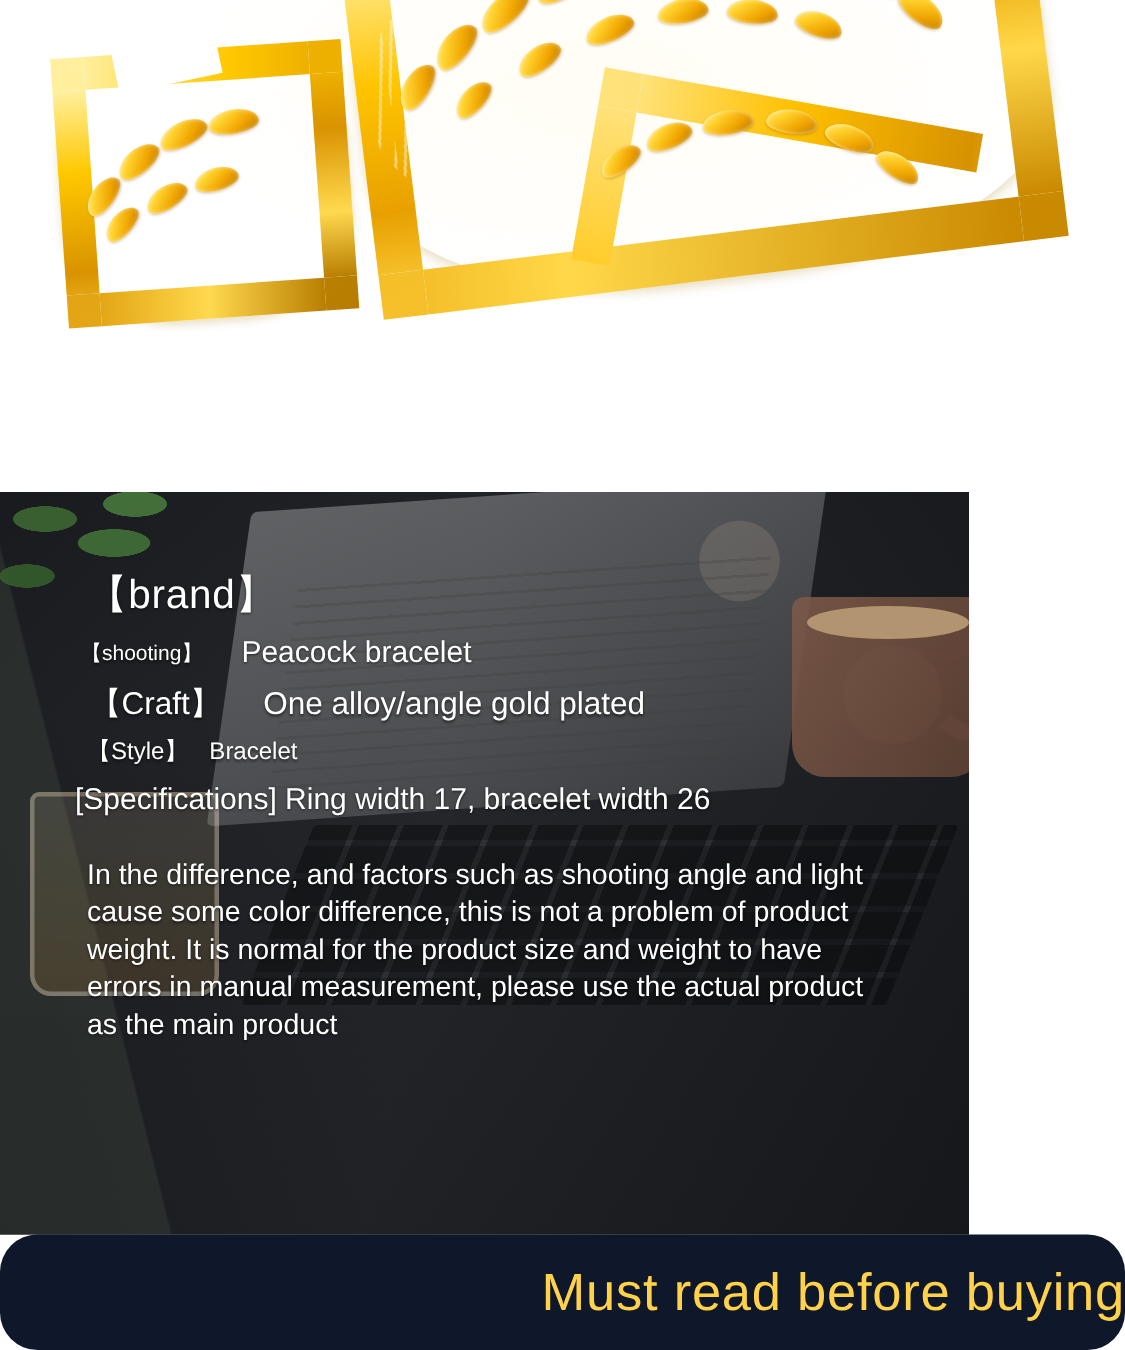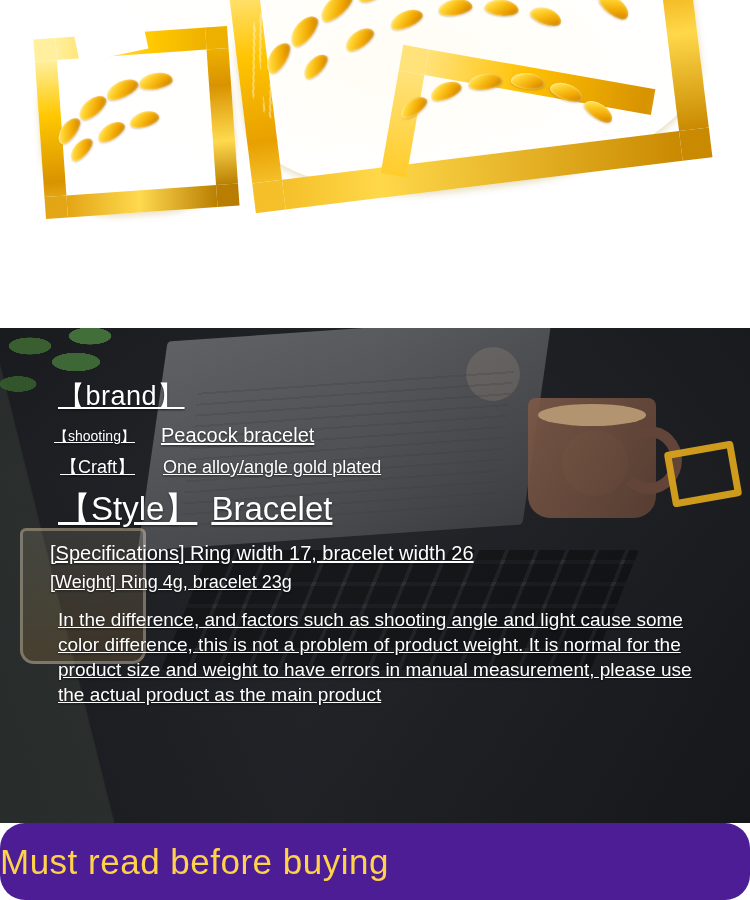--- a/index.html
+++ b/index.html
@@ -120,28 +120,27 @@
     position: absolute;
     left: 52px; top: -6px;
     width: 70px; height: 34px;
     background: #ffffff;
     transform: rotate(-8deg);
   }
 
   
   .spec-panel {
     position: relative;
-    width: 750px;
+    width: 646px;
     height: 495px;
     overflow: hidden;
     background:
       linear-gradient(100deg, rgba(20,22,26,0.86) 0%, rgba(28,30,34,0.80) 45%, rgba(18,20,24,0.88) 100%),
       linear-gradient(0deg, #2c2f33 0%, #3a3d42 40%, #4a4d52 70%, #33363a 100%);
     color: #ffffff;
-    text-decoration: underline;
   }
   
   .desk {
     position: absolute;
     inset: 0;
     opacity: .55;
     background:
       radial-gradient(circle 62px at 595px 135px, rgba(120,95,80,.85) 0 52%, rgba(0,0,0,0) 54%),
       radial-gradient(circle 44px at 493px 46px, rgba(150,130,110,.45) 0 60%, rgba(0,0,0,0) 62%),
       linear-gradient(76deg, rgba(75,85,70,.55) 0px, rgba(75,85,70,.55) 110px, rgba(0,0,0,0) 112px),
@@ -237,44 +236,44 @@
   .row {
     display: flex;
     align-items: baseline;
     color: #ffffff;
     text-shadow: 0 1px 2px rgba(0,0,0,.6);
   }
   .r-brand { font-size: 27px; margin: 0 0 10px 12px; letter-spacing: .5px; }
   .r-cat { font-size: 23px; margin: 0 0 8px 8px; }
   .r-cat .k { font-size: 14px; position: relative; top: -1px; }
   .r-cat .v { margin-left: 26px; font-size: 20px; }
-  .r-craft { font-size: 18px; margin: 0 0 8px 14px; }
+  .r-craft { font-size: 21px; margin: 0 0 8px 14px; }
   .r-craft .v { margin-left: 28px; }
-  .r-style { font-size: 33px; margin: 0 0 10px 12px; }
+  .r-style { font-size: 16px; margin: 0 0 10px 12px; }
   .r-style .v { margin-left: 14px; }
-  .r-spec { font-size: 20px; margin: 0 0 7px 4px; }
+  .r-spec { font-size: 20px; margin: 0 0 26px 4px; }
   .r-weight { font-size: 18px; margin: 0 0 14px 4px; }
   .reminder { font-size: 14px; margin: 0 0 14px 4px; color: #f2f2f2; }
   .para {
     font-size: 19px;
     line-height: 1.32;
     margin: 0 6px 0 12px;
     color: #ffffff;
     text-shadow: 0 1px 2px rgba(0,0,0,.6);
   }
 
   
   .banner {
     position: relative;
     width: 750px;
     height: 77px;
-    background: #4c1d95;
+    background: #0f172a;
     display: flex;
     align-items: center;
-    justify-content: flex-start;
+    justify-content: flex-end;
     border-radius: 25px;
   }
   .banner-text {
     color: #ffd24a;
     font-size: 35px;
     letter-spacing: .5px;
   }
 </style>
 </head>
 <body>
@@ -357,23 +356,20 @@
 
       <div class="row r-style">
         <span>【Style】</span>
         <span class="v">Bracelet</span>
       </div>
 
       <div class="row r-spec">
         <span>[Specifications] Ring width 17, bracelet width 26</span>
       </div>
 
-      <div class="row r-weight">
-        <span>[Weight] Ring 4g, bracelet 23g</span>
-      </div>
 
 
       <div class="para">In the difference, and factors such as shooting angle and light cause some color difference, this is not a problem of product weight. It is normal for the product size and weight to have errors in manual measurement, please use the actual product as the main product</div>
     </div>
   </div>
 
   <div class="banner">
     <div class="banner-text">Must read before buying</div>
   </div>
 

